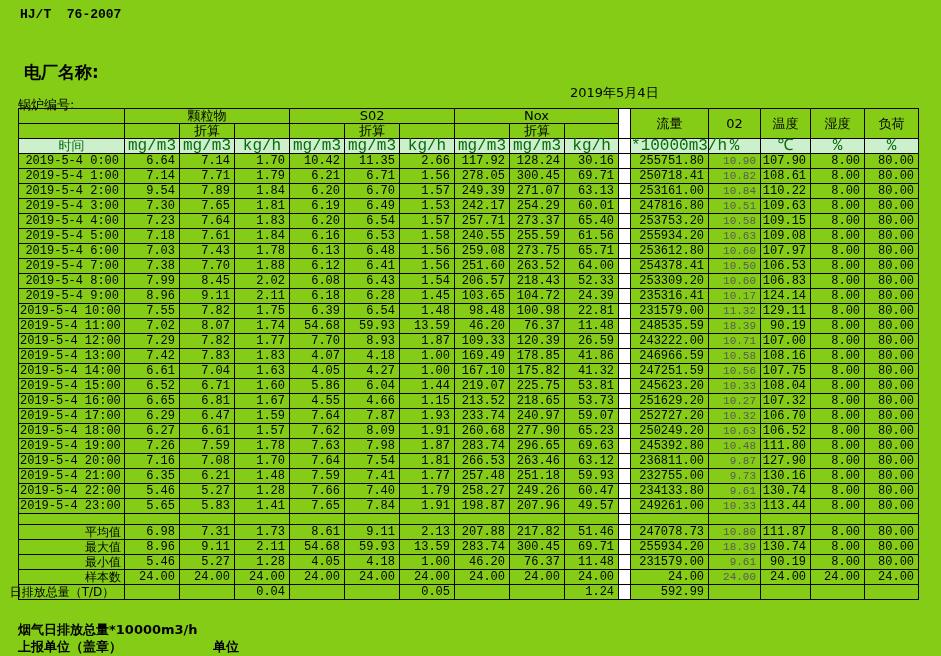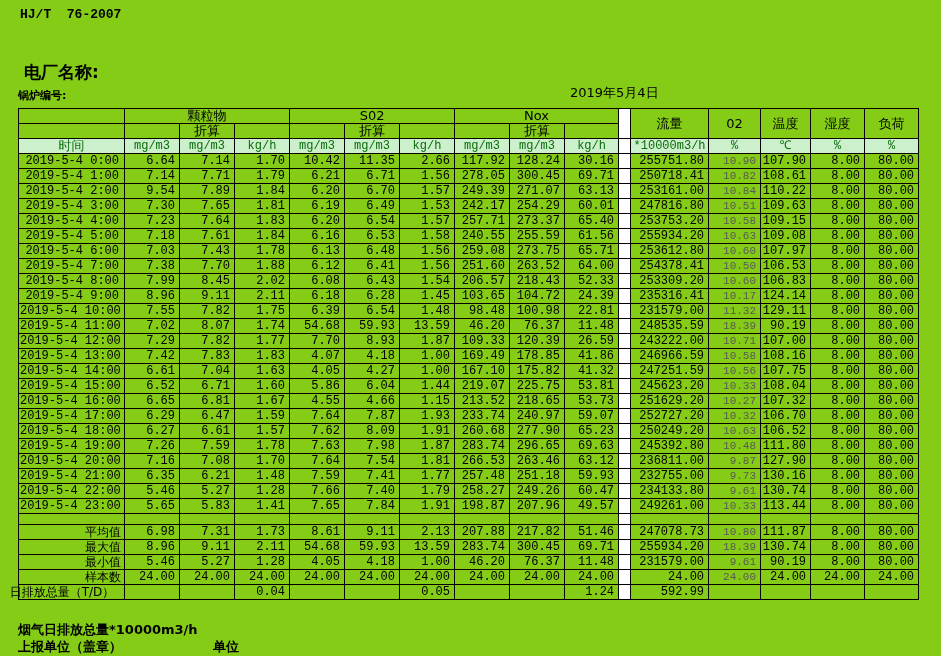--- a/index.html
+++ b/index.html
@@ -6,38 +6,38 @@
   html,body { margin:0; padding:0; background:#fff; }
   .page { position:relative; width:941px; height:656px; background:#84cc16;
           font-family:"DejaVu Sans", sans-serif; color:#000; overflow:hidden; }
 
   .hdr-code { position:absolute; left:20px; top:7px;
               font-family:"Liberation Mono","DejaVu Sans Mono",monospace;
               font-weight:bold; font-size:13px; white-space:pre; }
   .title { position:absolute; left:0; top:27px; width:660px; text-align:center;
            font-weight:bold; font-size:16px; letter-spacing:1px; }
   .lbl-plant  { position:absolute; left:24px; top:61px; font-weight:bold; font-size:17px; }
-  .lbl-boiler { position:absolute; left:18px; top:88px; font-weight:bold; font-size:11px; }
+  .lbl-boiler { position:absolute; left:18px; top:96px; font-weight:normal; font-size:13px; }
   .date { position:absolute; left:570px; top:84px; font-size:13px; }
 
   table.report { position:absolute; left:18px; top:108px; width:900px;
                  border-collapse:collapse; table-layout:fixed;
                  font-family:"Liberation Mono","DejaVu Sans Mono",monospace;
                  font-size:12px; }
   .report td { border:1px solid #000; height:14px; line-height:14px;
                padding:0 4px 0 1px; white-space:nowrap; overflow:visible;
                text-align:right; }
   .report thead td { text-align:center; padding:0;
                      font-family:"DejaVu Sans",sans-serif; font-size:13px; }
   tr.h1 td { height:15px; }
   tr.h2 td { height:12px; }
   tr.green td { height:15px; background:var(--header-bg,#ccf0cc);
                 color:var(--header-text,#0a6b0a);
                 font-family:"Liberation Mono","DejaVu Sans Mono",monospace;
-                font-size:12px; }
+                font-size:16px; }
   tr.green td.time-hdr { font-family:"DejaVu Sans",sans-serif; font-size:13px; }
   .report td.sp { background:#ffffff; padding:0; }
   td.time { text-align:right; padding-right:5px; }
   td.o2 { color:#595959; font-size:11px; }
   tr.empty td { height:11px; }
   td.sum-label { font-family:"DejaVu Sans",sans-serif; font-size:12px;
                  text-align:right; padding-right:3px; }
   td.total-label { font-family:"DejaVu Sans",sans-serif; font-size:12px;
                    text-align:center; text-indent:-16px; }
 

